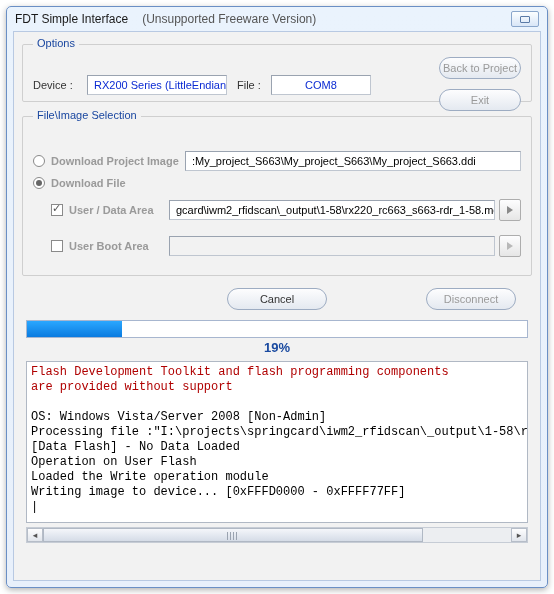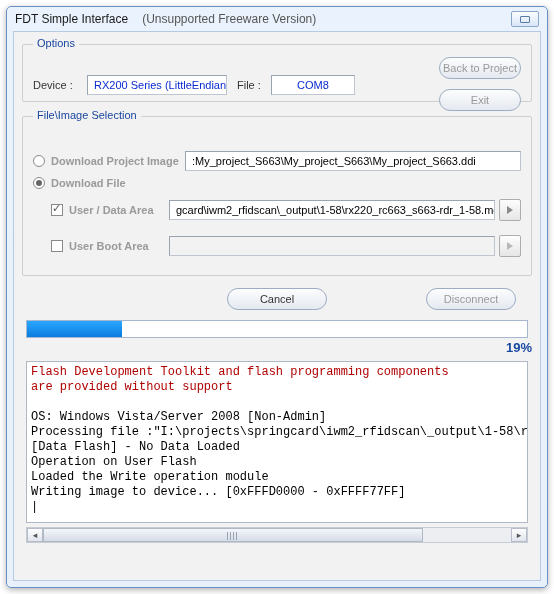--- a/index.html
+++ b/index.html
@@ -124,21 +124,21 @@
     height:18px;
     margin:10px 4px 2px 4px;
     position:relative;
     overflow:hidden;
   }
   .progressfill {
     background: linear-gradient(#2aa7ff,#0a7be0);
     height:100%;
   }
   .progresslabel {
-    text-align:right; color:#1a4aa0; font-weight:bold; font-size:13px; margin-bottom:6px;
+    text-align:center; color:#1a4aa0; font-weight:bold; font-size:13px; margin-bottom:6px;
   }
   .log-outer {
     border:1px solid #b0b8c4;
     background:#fff;
     height:162px;
     margin:0 4px;
     padding:3px 4px;
     overflow:hidden;
     position:relative;
   }
@@ -200,21 +200,21 @@
       <div class="rightbtns">
         <div class="btn disabled">Back to Project</div>
         <div class="btn disabled">Exit</div>
       </div>
 
 
       <div class="row" style="margin-top:16px">
         <div class="lbl" style="width:54px">Device :</div>
         <div class="inset" style="width:140px">RX200 Series (LittleEndian)</div>
         <div class="lbl" style="margin-left:10px;width:34px">File :</div>
-        <div class="inset" style="width:84px;justify-content:center;">COM8</div>
+        <div class="inset" style="width:100px;justify-content:center;">COM8</div>
       </div>
     </div>
 
     <div class="groupbox" style="margin-top:14px;padding-top:28px;">
       <div class="legend">File\Image Selection</div>
 
       <div class="row">
         <span class="radio"></span>
         <span class="disabled-text" style="width:134px">Download Project Image</span>
         <div class="inset black" style="flex:1">:My_project_S663\My_project_S663\My_project_S663.ddi</div>

